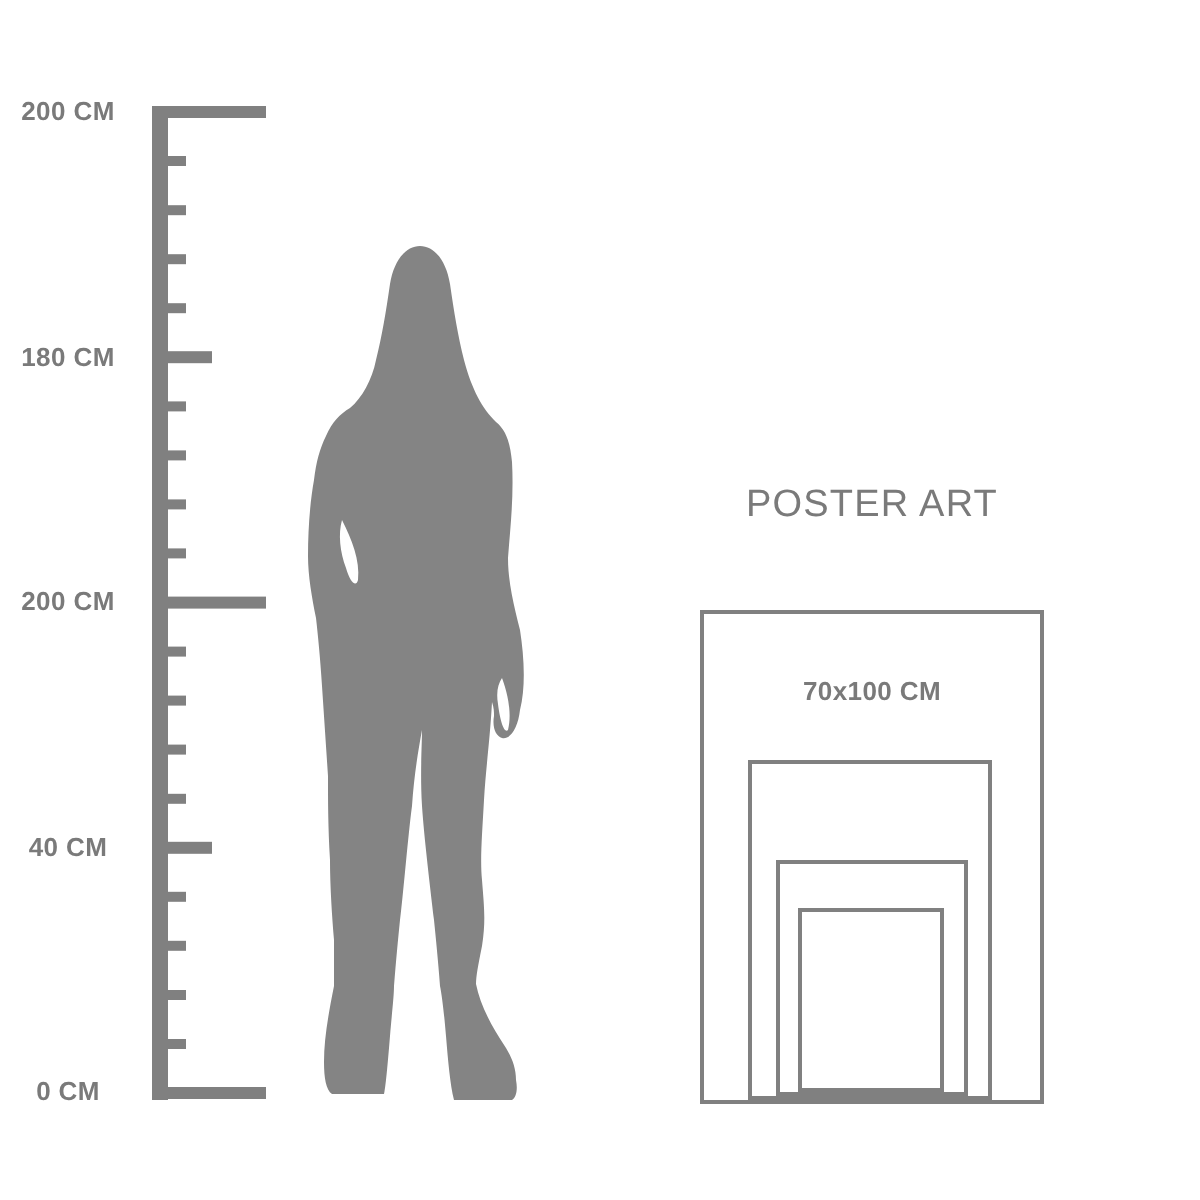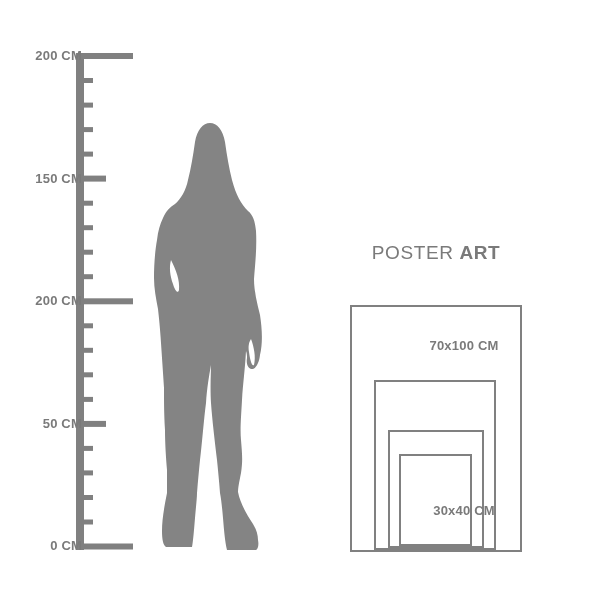--- a/index.html
+++ b/index.html
@@ -6,47 +6,47 @@
   .canvas{
     position:relative;width:600px;height:600px;overflow:hidden;
     background:var(--bg,#fff);
     font-family:"Liberation Sans","DejaVu Sans",sans-serif;
   }
   
   .ruler{position:absolute;left:0;top:0;}
   .ruler rect{fill:var(--shape,#808080);}
   .rlabel{
     position:absolute;left:0;width:68px;height:16px;line-height:16px;
-    text-align:right;font-size:13px;font-weight:700;color:var(--text,#7a7a7a);
-    letter-spacing:.2px;white-space:nowrap;padding-left:14px;
+    text-align:center;font-size:13px;font-weight:700;color:var(--text,#7a7a7a);
+    letter-spacing:.2px;white-space:nowrap;
   }
   
   .woman{position:absolute;left:150px;top:118px;}
   .woman .body{fill:var(--sil,#848484);}
   .woman .gap{fill:var(--bg,#fff);}
   
   .brand{
     position:absolute;left:350px;top:242px;width:172px;text-align:center;
     font-size:19px;letter-spacing:.6px;color:var(--text,#7a7a7a);
     font-weight:400;white-space:nowrap;
   }
-  .brand .bold{font-weight:700;margin-top:12px;}
+  .brand .bold{font-weight:400;margin-top:12px;}
   
   .prect{
     position:absolute;box-sizing:border-box;background:transparent;
     border:2px solid var(--shape,#808080);
   }
   .r1{left:350px;top:305px;width:172px;height:247px;}
   .r2{left:374px;top:380px;width:122px;height:170px;}
   .r3{left:388px;top:430px;width:96px;height:118px;}
   .r4{left:399px;top:454px;width:73px;height:92px;}
   .plabel{
     position:absolute;left:350px;width:172px;text-align:center;
     font-size:13px;font-weight:700;color:var(--text,#7a7a7a);
-    letter-spacing:.2px;white-space:nowrap;margin-left:28px;
+    letter-spacing:.2px;white-space:nowrap;
   }
   .pl1{top:338px;} .pl2{top:401px;} .pl3{top:437px;} .pl4{top:503px;}
 </style>
 </head>
 <body>
 
 <div class="canvas">
 
   <svg class="ruler" width="140" height="600" viewBox="0 0 140 600" aria-hidden="true">
     <rect x="76" y="53" width="8" height="497"></rect>
@@ -68,23 +68,23 @@
         <rect x="76" y="200.7" width="17" height="5"></rect>
         <rect x="76" y="175.6" width="30" height="6"></rect>
         <rect x="76" y="151.6" width="17" height="5"></rect>
         <rect x="76" y="127.1" width="17" height="5"></rect>
         <rect x="76" y="102.6" width="17" height="5"></rect>
         <rect x="76" y="78.0" width="17" height="5"></rect>
         <rect x="76" y="53.0" width="57" height="6"></rect>
       </g>
   </svg>
   <div class="rlabel" style="top:48px">200 CM</div>
-  <div class="rlabel" style="top:171px">150 CM</div>
+  <div class="rlabel" style="top:171px">180 CM</div>
   <div class="rlabel" style="top:293px">200 CM</div>
-  <div class="rlabel" style="top:416px">50 CM</div>
+  <div class="rlabel" style="top:416px">40 CM</div>
   <div class="rlabel" style="top:538px">0 CM</div>
 
   <svg class="woman" width="116" height="438" viewBox="0 0 116 438" aria-hidden="true">
     <path class="body" d="
       M 60,5
       C 67,5 73,12 75,24
       C 77,38 79,50 82,62
       C 86,77 91,86 98,93
       C 103,97 105,103 106,113
       C 107,131 105,147 104,161
@@ -131,15 +131,14 @@
   </svg>
 
   <div class="brand"><span>POSTER</span> <span class="bold">ART</span></div>
 
   <div class="prect r1"></div>
   <div class="prect r2"></div>
   <div class="prect r3"></div>
   <div class="prect r4"></div>
 
   <div class="plabel pl1">70x100 CM</div>
-  <div class="plabel pl4">30x40 CM</div>
 
 </div>
 
 </body></html>

